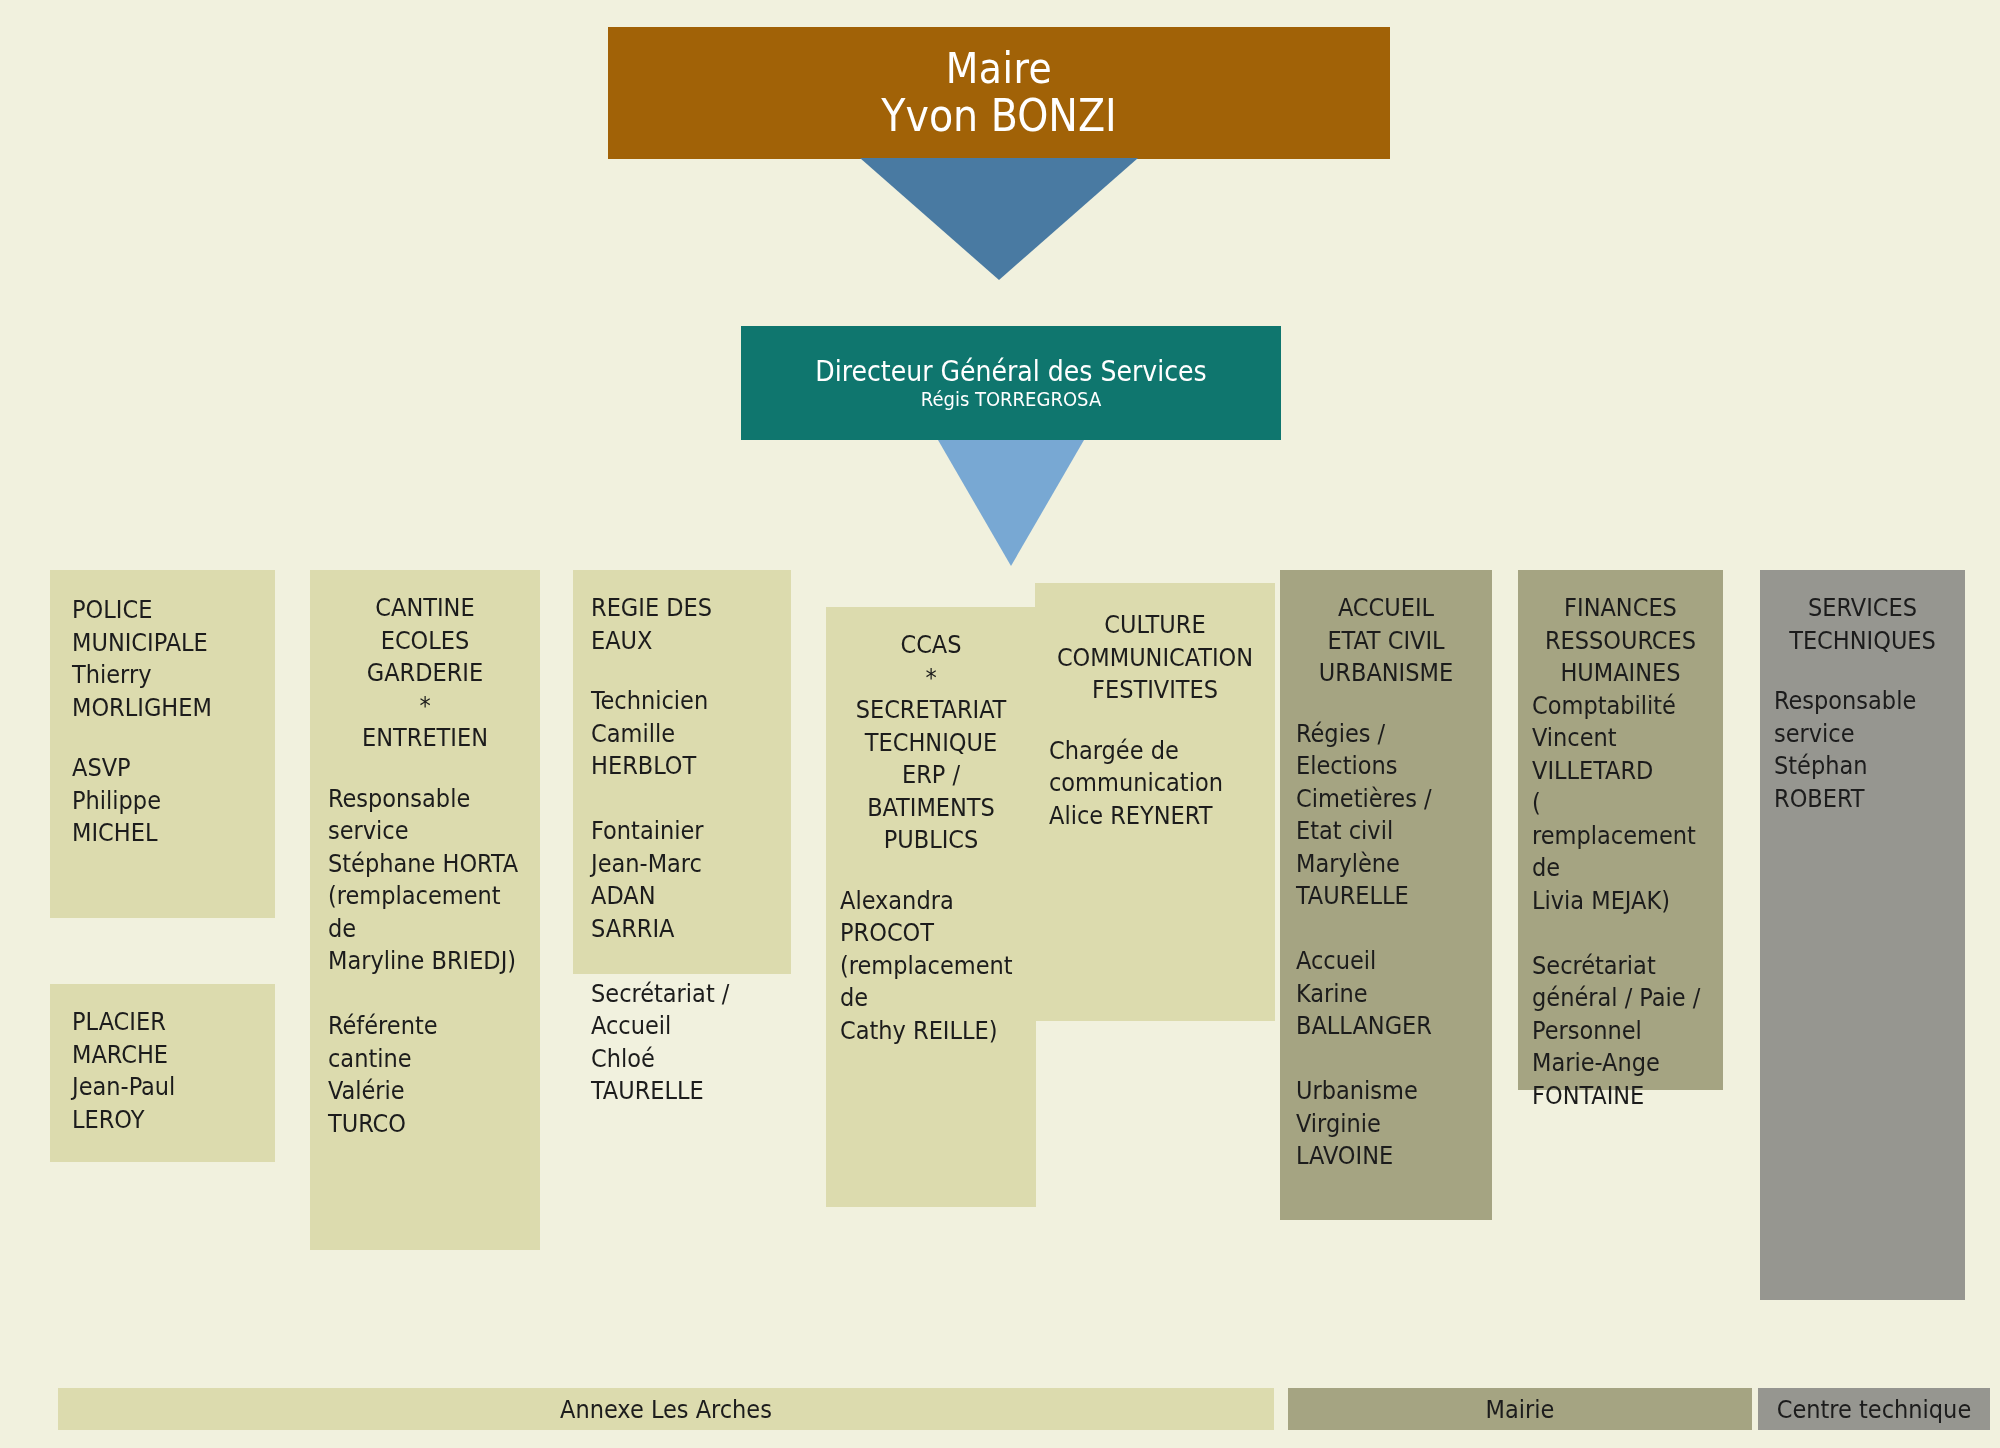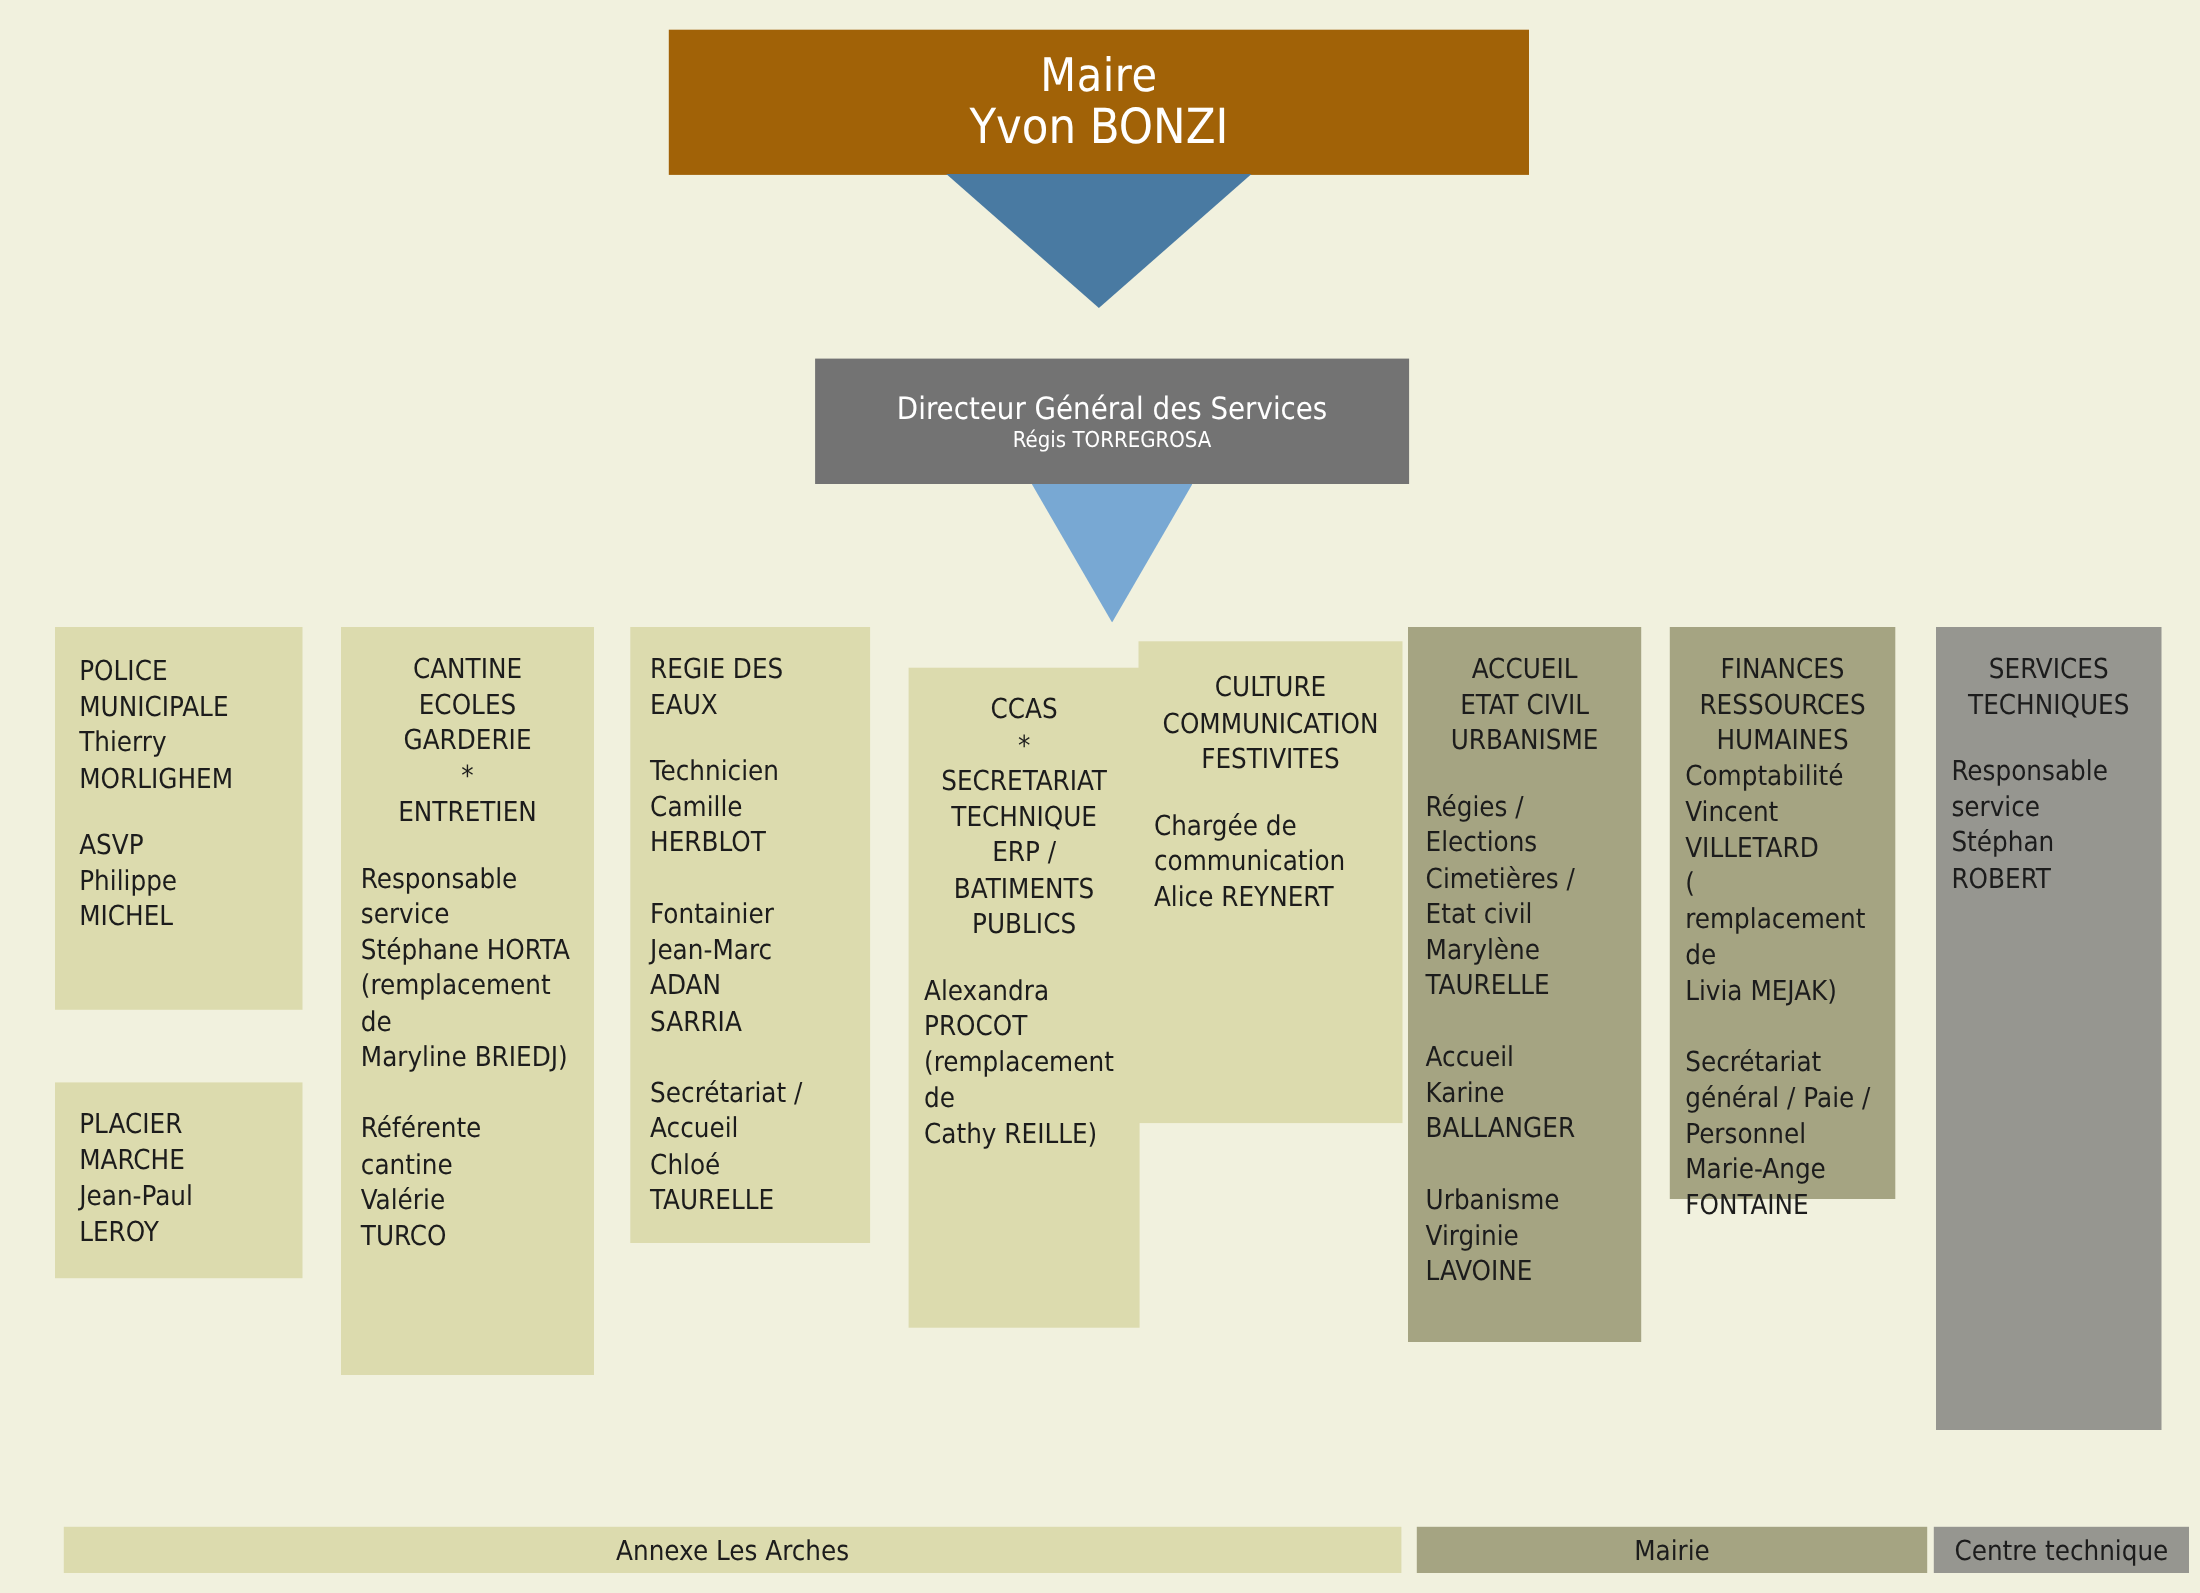--- a/index.html
+++ b/index.html
@@ -56,21 +56,21 @@
     background: #497aa2;
     clip-path: polygon(0 0, 100% 0, 50% 100%);
   }
 
   .dgs-box {
     position: absolute;
     left: 741px;
     top: 326px;
     width: 540px;
     height: 114px;
-    background: #737373;
+    background: #0f766e;
     display: flex;
     flex-direction: column;
     align-items: center;
     justify-content: center;
     color: #ffffff;
   }
   .dgs-title {
     font-size: 28px;
     line-height: 1.18;
   }
@@ -183,21 +183,21 @@
 Stéphane HORTA
 (remplacement
 de
 Maryline BRIEDJ)
 
 Référente cantine
 Valérie
 TURCO</div>
   </div>
 
-  <div class="dept tone-light" style="left:573px; top:570px; width:218px; height:560px; padding:22px 18px 12px 18px;">
+  <div class="dept tone-light" style="left:573px; top:570px; width:218px; height:404px; padding:22px 18px 12px 18px;">
     <div class="dept-head left-aligned">REGIE DES EAUX</div>
     <div class="spacer-gap"></div>
     <div class="dept-body">Technicien
 Camille
 HERBLOT
 
 Fontainier
 Jean-Marc ADAN
 SARRIA
 

